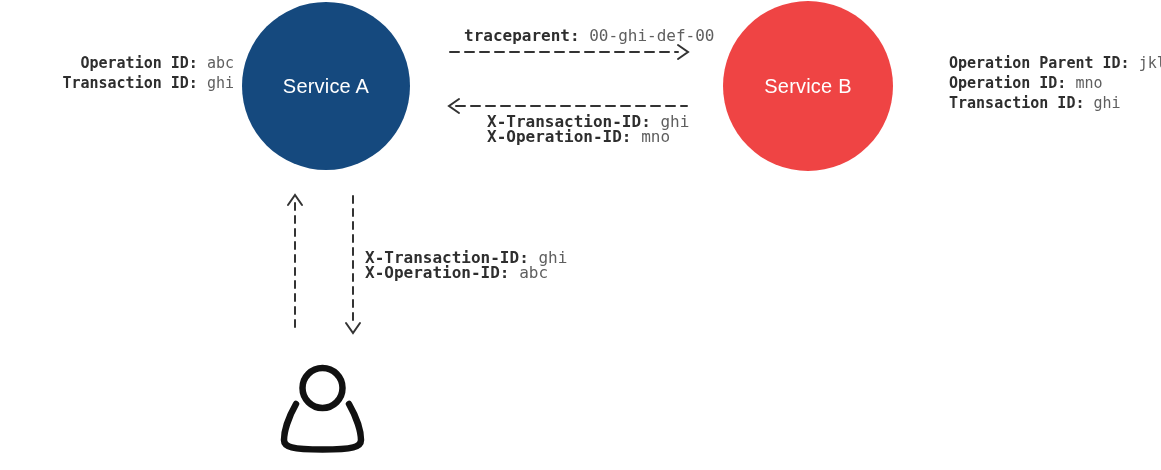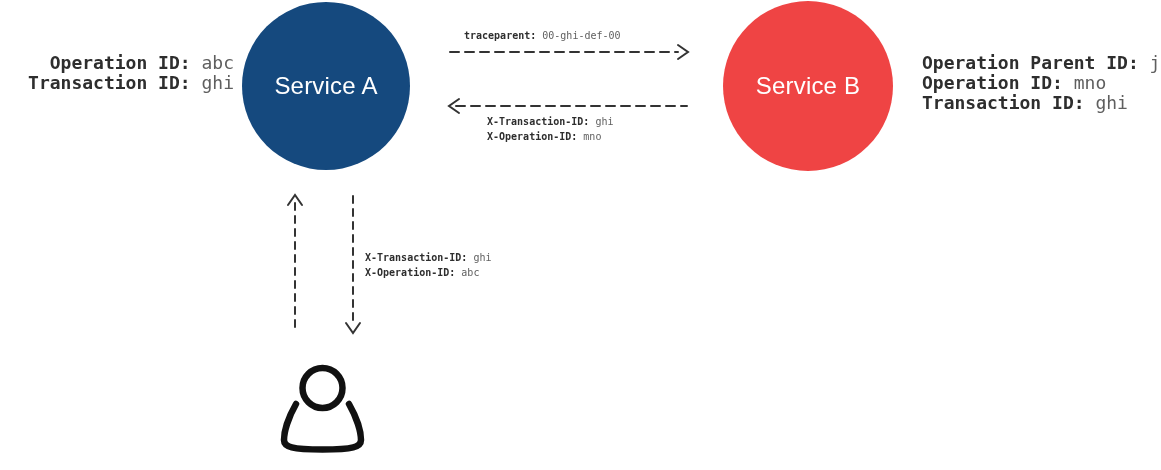--- a/index.html
+++ b/index.html
@@ -20,37 +20,38 @@
   .circle {
     position: absolute;
     border-radius: 50%;
     display: flex;
     align-items: center;
     justify-content: center;
   }
   .circle span {
     color: #ffffff;
     font-family: "Liberation Sans", sans-serif;
-    font-size: 24px;
+    font-size: 20px;
     font-weight: 400;
     letter-spacing: 0.2px;
   }
   .circle-a { left: 242px; top: 2px;  width: 168px; height: 168px; }
   .circle-b { left: 723px; top: 1px;  width: 170px; height: 170px; }
   .info {
     position: absolute;
-    font-size: 18px;
+    font-size: 15px;
     line-height: 20px;
     white-space: nowrap;
+    margin-left: 27px;
   }
   .info-left  { top: 53px; right: 927px; text-align: right; }
   .info-right { top: 53px; left: 922px;  text-align: left; }
   .msg {
     position: absolute;
-    font-size: 10px;
+    font-size: 16px;
     line-height: 15px;
     white-space: nowrap;
   }
   .msg-request  { top: 28px;  left: 464px; }
   .msg-response { top: 114px; left: 487px; }
   .msg-client   { top: 250px; left: 365px; }
   .lbl { font-weight: 700; color: #2e2e2e; }
   .val { font-weight: 400; color: #5f5f5f; }
 </style>
 </head>

